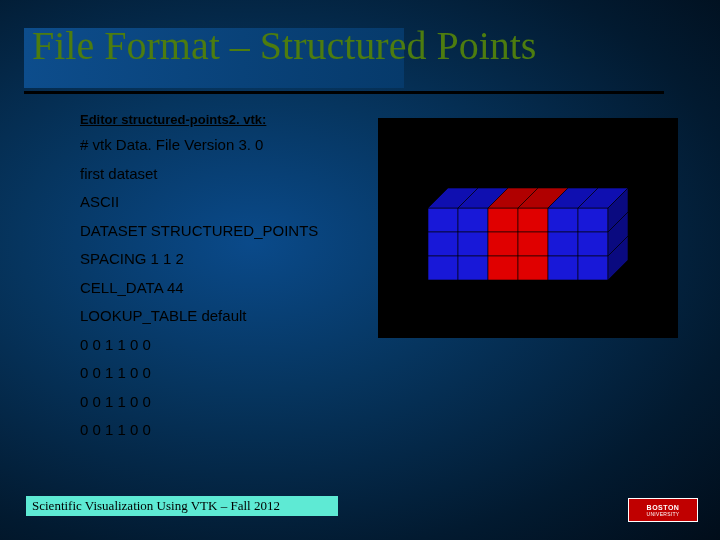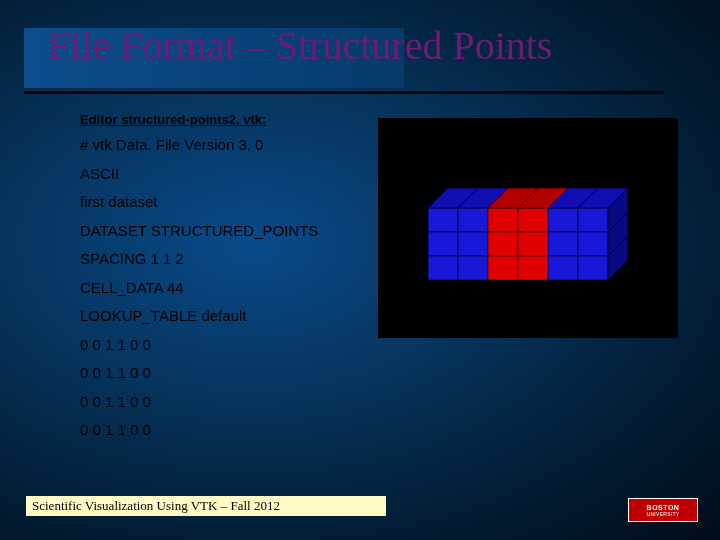--- a/index.html
+++ b/index.html
@@ -15,23 +15,23 @@
     position: absolute;
     top: 28px;
     left: 24px;
     width: 380px;
     height: 60px;
     background: linear-gradient(90deg, #0d4d8c 0%, #063a6b 100%);
   }
   .title {
     position: absolute;
     top: 22px;
-    left: 48px;
+    left: 32px;
     font-size: 40px;
-    color: #701a75;
+    color: #4d7c0f;
     font-weight: normal;
   }
   .underline-bar {
     position: absolute;
     top: 91px;
     left: 24px;
     width: 640px;
     height: 3px;
     background: #000;
   }
@@ -65,23 +65,23 @@
     background: #000;
   }
   .viz svg {
     width: 100%;
     height: 100%;
   }
   .footer-bar {
     position: absolute;
     bottom: 24px;
     left: 26px;
-    width: 360px;
+    width: 312px;
     height: 20px;
-    background: #fef9c3;
+    background: #5eead4;
     display: flex;
     align-items: center;
     padding-left: 6px;
   }
   .footer-text {
     font-family: "Times New Roman", serif;
     font-size: 13px;
     color: #000;
   }
   .logo {
@@ -114,22 +114,22 @@
 </head>
 <body>
 
 <div class="title-bar"></div>
 <h1 class="title">File Format – Structured Points</h1>
 <div class="underline-bar"></div>
 
 <div class="content">
   <div class="file-heading">Editor structured-points2. vtk:</div>
   <div class="file-line"># vtk Data. File Version 3. 0</div>
+  <div class="file-line">first dataset</div>
   <div class="file-line">ASCII</div>
-  <div class="file-line">first dataset</div>
   <div class="file-line">DATASET STRUCTURED_POINTS</div>
   <div class="file-line">SPACING 1 1 2</div>
   <div class="file-line">CELL_DATA 44</div>
   <div class="file-line">LOOKUP_TABLE default</div>
   <div class="file-line">0 0 1 1 0 0</div>
   <div class="file-line">0 0 1 1 0 0</div>
   <div class="file-line">0 0 1 1 0 0</div>
   <div class="file-line">0 0 1 1 0 0</div>
 </div>
 

